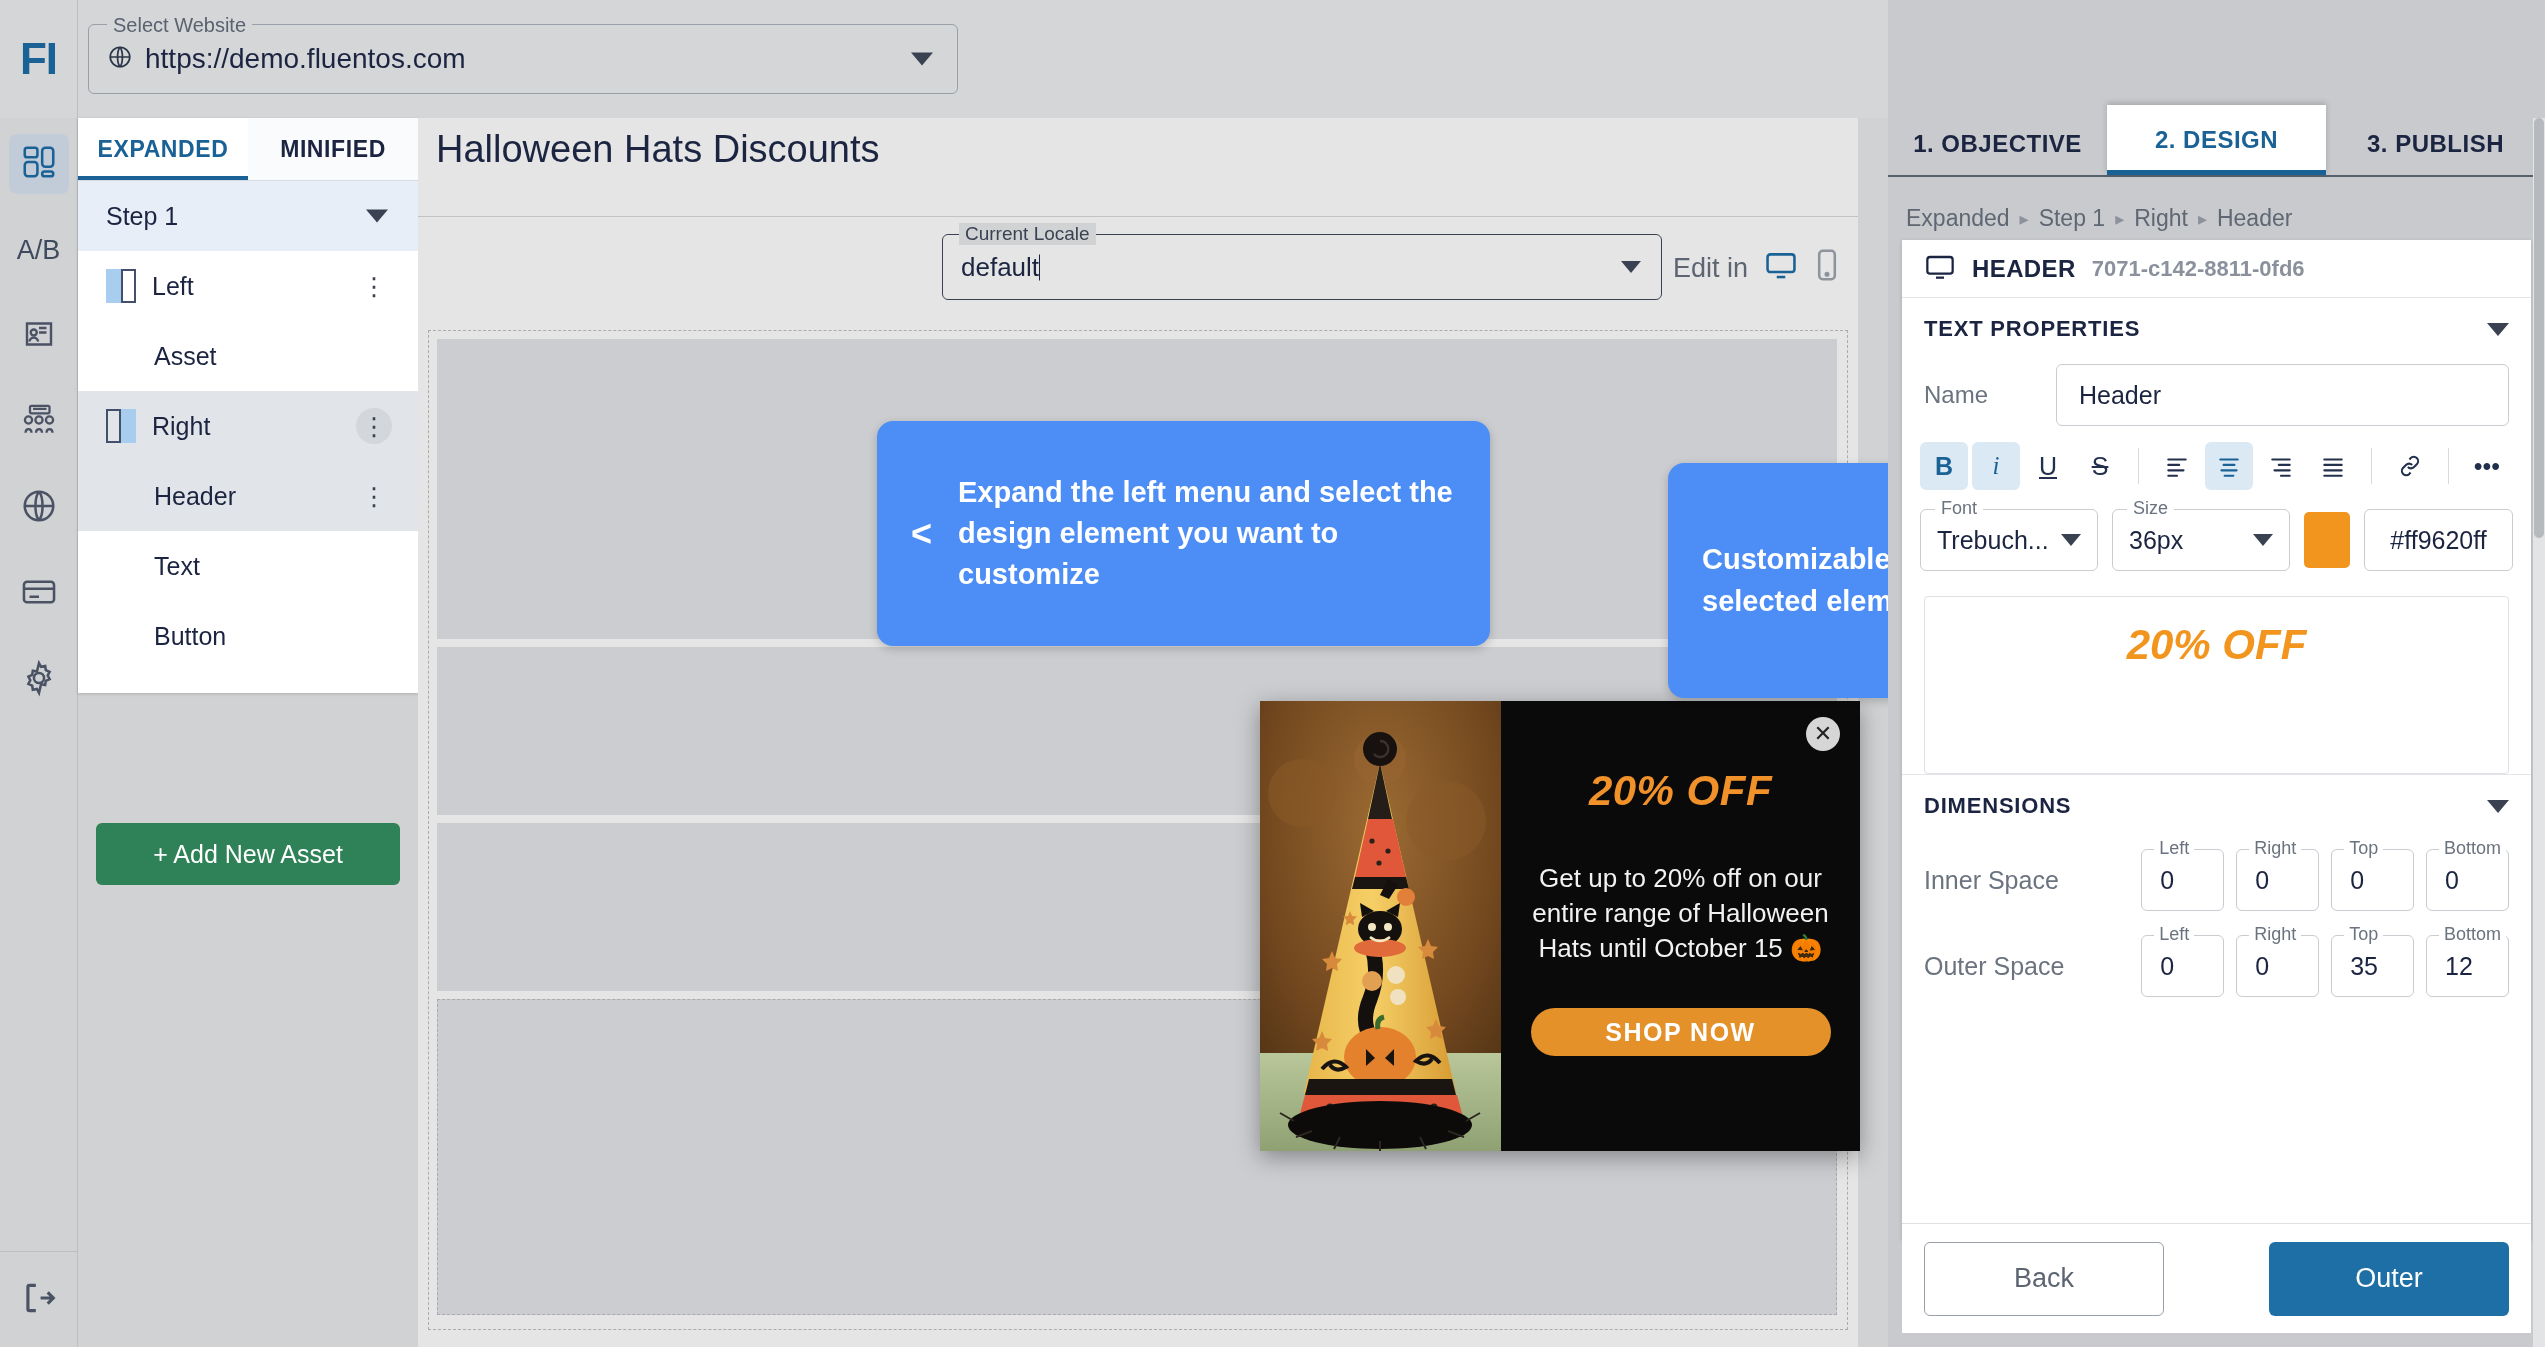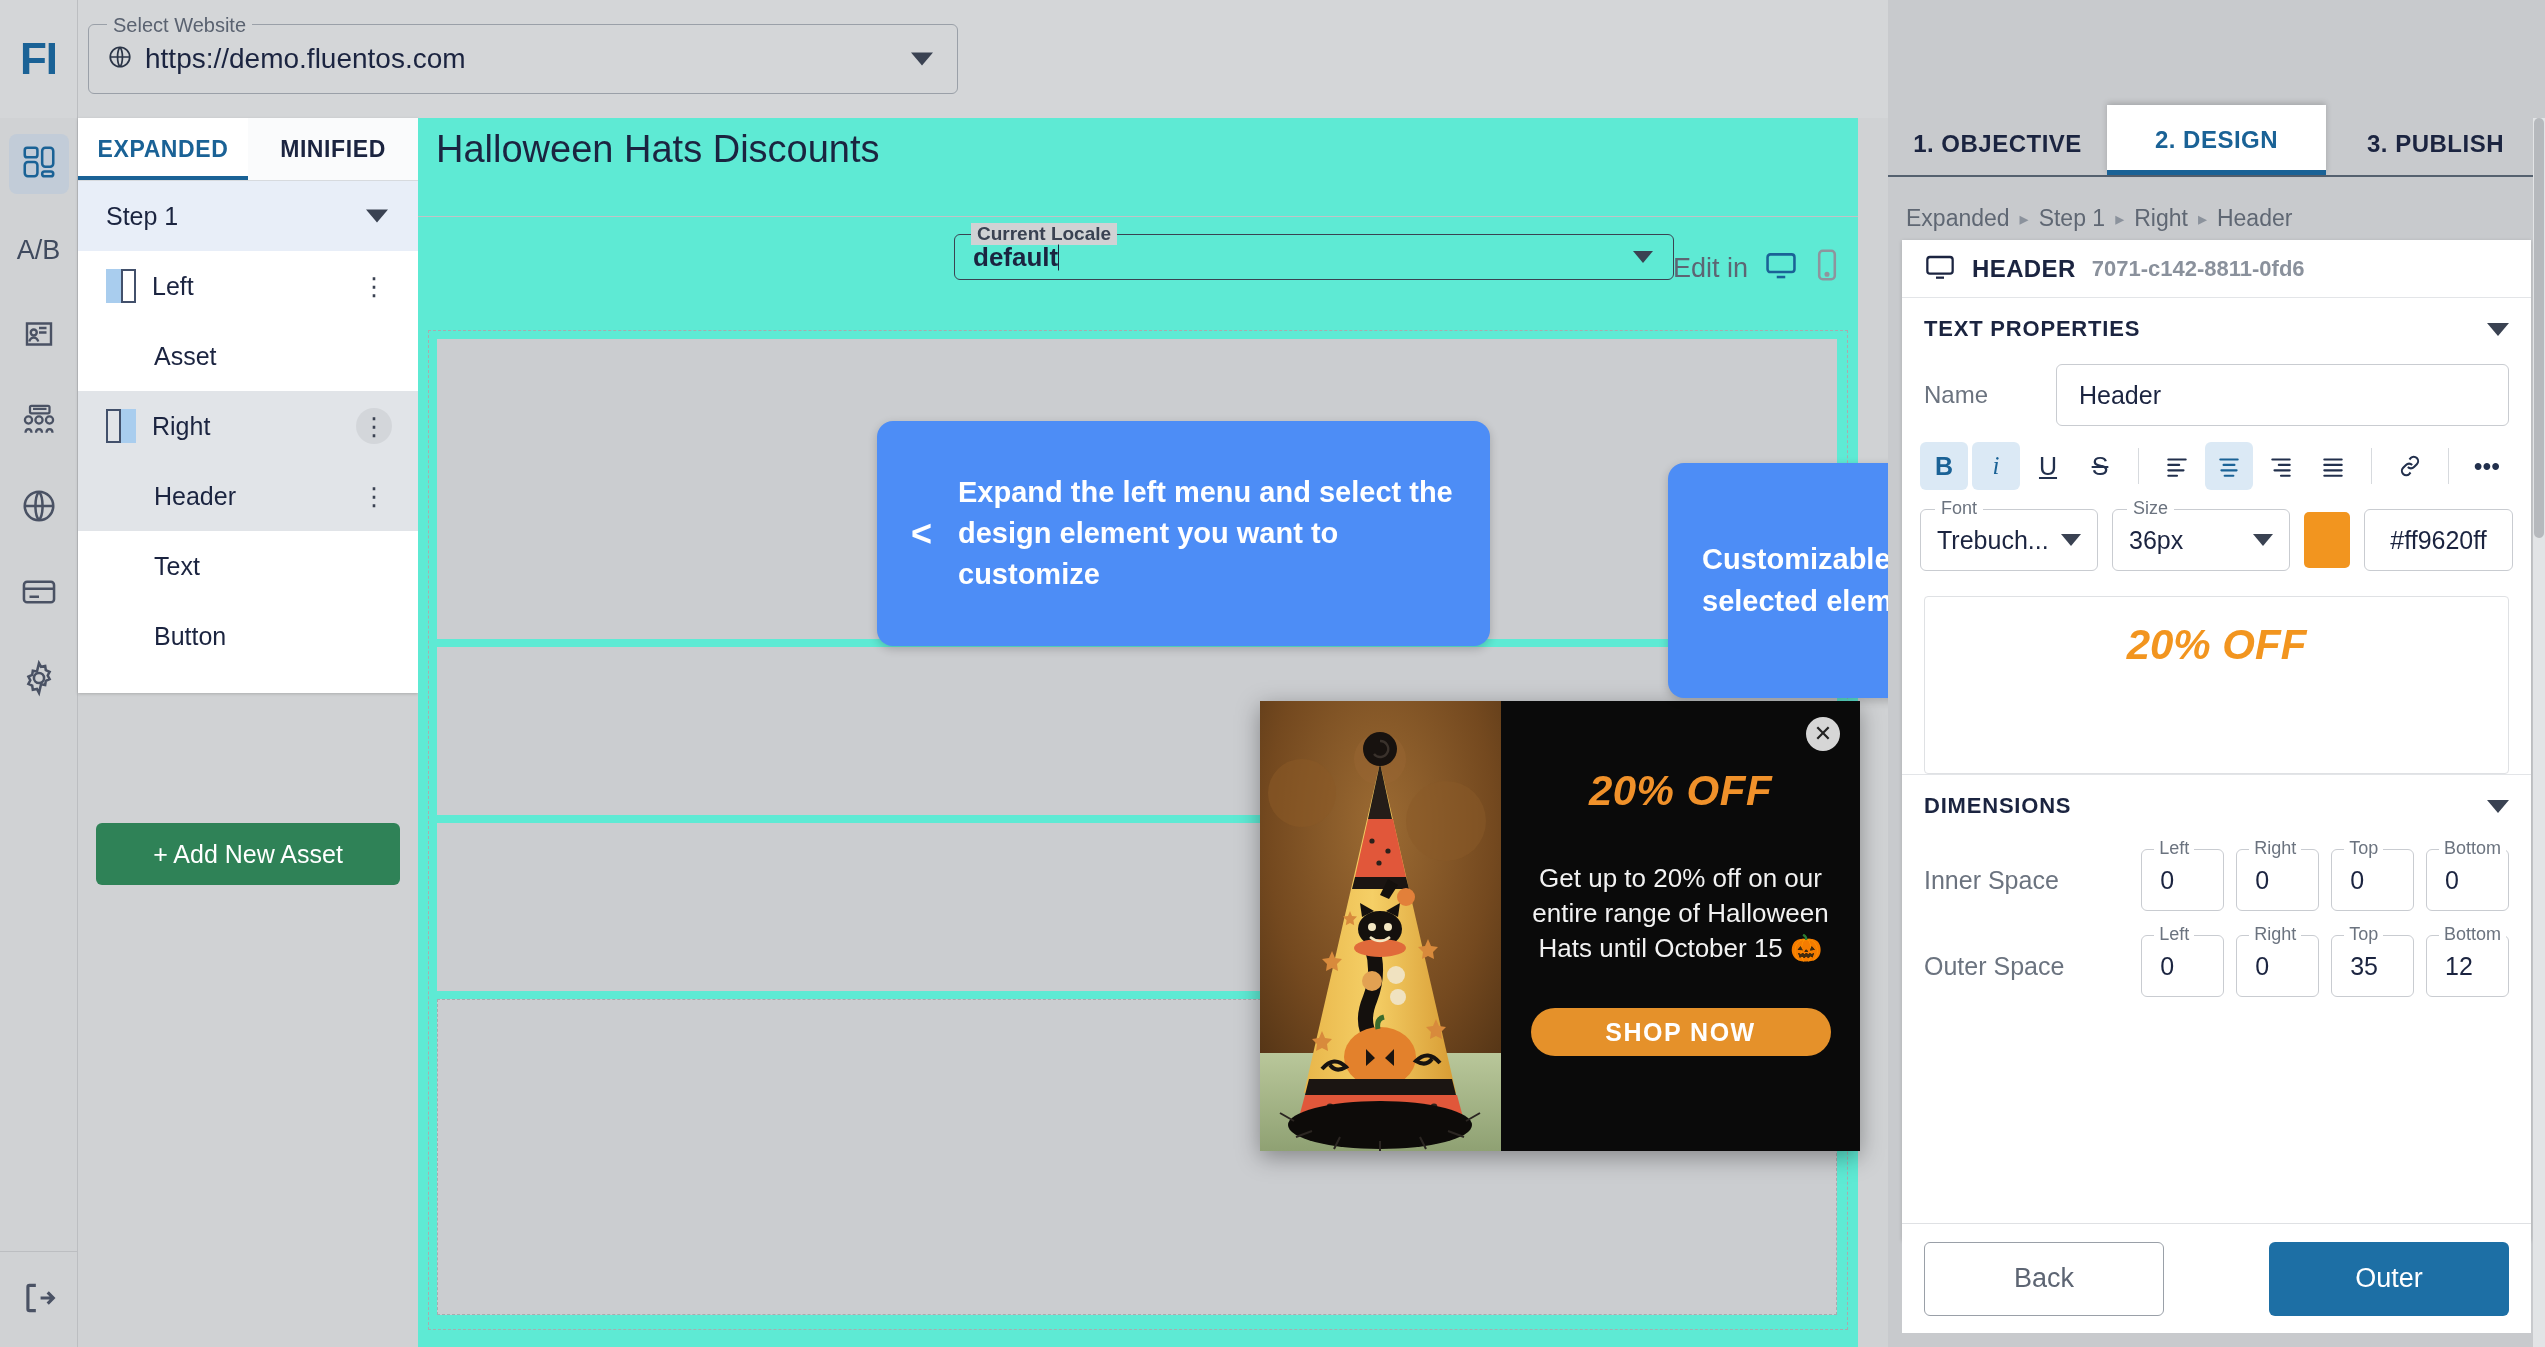--- a/index.html
+++ b/index.html
@@ -70,25 +70,25 @@
       width:0;height:0;border-left:11px solid transparent;border-right:11px solid transparent;border-top:13px solid #3a4252; }
   .tree-row .indent { display:inline-block; width:48px; }
   .colicon { display:inline-flex; margin-right:16px; }
   .colicon i { display:block; width:15px; height:34px; border:2px solid #42506b; }
   .colicon i.fill { background:#a9cdee; border-color:#a9cdee; }
   #add-step { position:absolute; left:18px; top:705px; width:304px; height:62px; background:#2f8257;
       color:#fff; border-radius:6px; display:flex; align-items:center; justify-content:center;
       font-size:25px; }
 
   
-  #canvas { position:absolute; left:418px; top:118px; width:1440px; height:1229px; background:#5eead4; }
+  #canvas { position:absolute; left:418px; top:118px; width:1440px; height:1229px; background:#e5e5e5; }
   #canvas-title { position:absolute; left:18px; top:10px; font-size:38px; color:#1b2440; }
   #canvas-divider { position:absolute; left:0; top:98px; width:1440px; height:1px; background:#c1c3c6; }
-  #locale-box { position:absolute; left:536px; top:116px; width:720px; height:46px;
-      border:1px solid #3a4252; border-radius:6px;font-weight:bold; }
+  #locale-box { position:absolute; left:524px; top:116px; width:720px; height:66px;
+      border:1px solid #3a4252; border-radius:6px; }
   #locale-box .legend { position:absolute; left:16px; top:-12px; background:#d0d2d4; padding:0 6px;
       font-size:19px; color:#3a4252; }
   #locale-box .val { position:absolute; left:18px; top:50%; transform:translateY(-50%);
       font-size:26px; color:#1b2440; }
   #locale-box .val .caretbar { display:inline-block; width:1px; height:26px; background:#1b2440;
       vertical-align:-5px; }
   #locale-box .caret { position:absolute; right:20px; top:50%; transform:translateY(-50%);
       width:0;height:0;border-left:10px solid transparent;border-right:10px solid transparent;border-top:12px solid #3a4252; }
   #editin { position:absolute; left:1255px; top:130px; display:flex; align-items:center; gap:16px;
       font-size:27px; color:#5d6573; }

